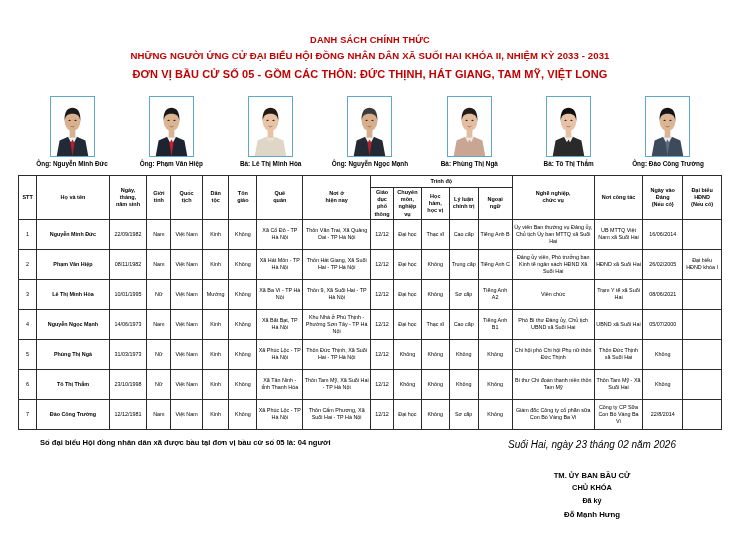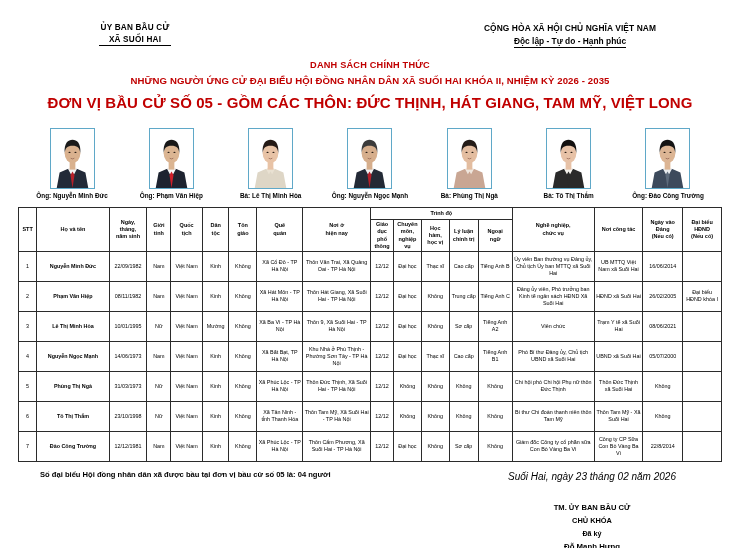--- a/index.html
+++ b/index.html
@@ -78,21 +78,21 @@
     font-size: 9.2px;
     font-weight: bold;
     letter-spacing: 0.2px;
   }
   .title-sub {
     font-size: 9.6px;
     font-weight: bold;
     letter-spacing: 0.1px;
   }
   .title-unit {
-    font-size: 15px;
+    font-size: 11px;
     font-weight: bold;
     letter-spacing: 0.1px;
   }
 
   
   .photo-strip {
     display: flex;
     justify-content: space-between;
     align-items: flex-end;
     margin-top: 12px;
@@ -217,34 +217,24 @@
   .sig-name {
     font-size: 7.8px;
     font-weight: bold;
   }
 </style>
 </head>
 <body>
 
 <div class="page">
 
-  <div class="doc-header">
-    <div class="org-block">
-      <div class="org-line1">ỦY BAN BẦU CỬ</div>
-      <div class="org-line2"><span class="u">XÃ SUỐI HAI</span></div>
-    </div>
-    <div class="nation-block">
-      <div class="nation-line1">CỘNG HÒA XÃ HỘI CHỦ NGHĨA VIỆT NAM</div>
-      <div class="nation-line2"><span class="u">Độc lập - Tự do - Hạnh phúc</span></div>
-    </div>
-  </div>
 
   <div class="titles">
     <div class="title-main">DANH SÁCH CHÍNH THỨC</div>
-    <div class="title-sub">NHỮNG NGƯỜI ỨNG CỬ ĐẠI BIỂU HỘI ĐỒNG NHÂN DÂN XÃ SUỐI HAI KHÓA II, NHIỆM KỲ 2026 - 2035</div>
+    <div class="title-sub">NHỮNG NGƯỜI ỨNG CỬ ĐẠI BIỂU HỘI ĐỒNG NHÂN DÂN XÃ SUỐI HAI KHÓA II, NHIỆM KỲ 2033 - 2031</div>
     <div class="title-unit">ĐƠN VỊ BẦU CỬ SỐ 05 - GỒM CÁC THÔN:  ĐỨC THỊNH, HÁT GIANG, TAM MỸ, VIỆT LONG</div>
   </div>
 
   <div class="photo-strip" id="photo-strip">
       <div class="photo-cell">
         <div class="photo-frame" style="border-color: rgb(95, 168, 200);"><svg viewBox="0 0 45 61" width="100%" height="100%" preserveAspectRatio="none">
             <rect x="0" y="0" width="45" height="61" fill="#ffffff"></rect>
             <path d="M6 61 L9 45 L18 41 L22.5 46 L27 41 L36 45 L39 61 Z" fill="#222a38"></path>
             <path d="M18 41.5 L22.5 50 L27 41.5 L24.5 40 L20.5 40 Z" fill="#f2f2f2"></path>
             <path d="M22.5 44 L24.6 47.5 L22.5 61 L20.4 47.5 Z" fill="#b5202a"></path>

